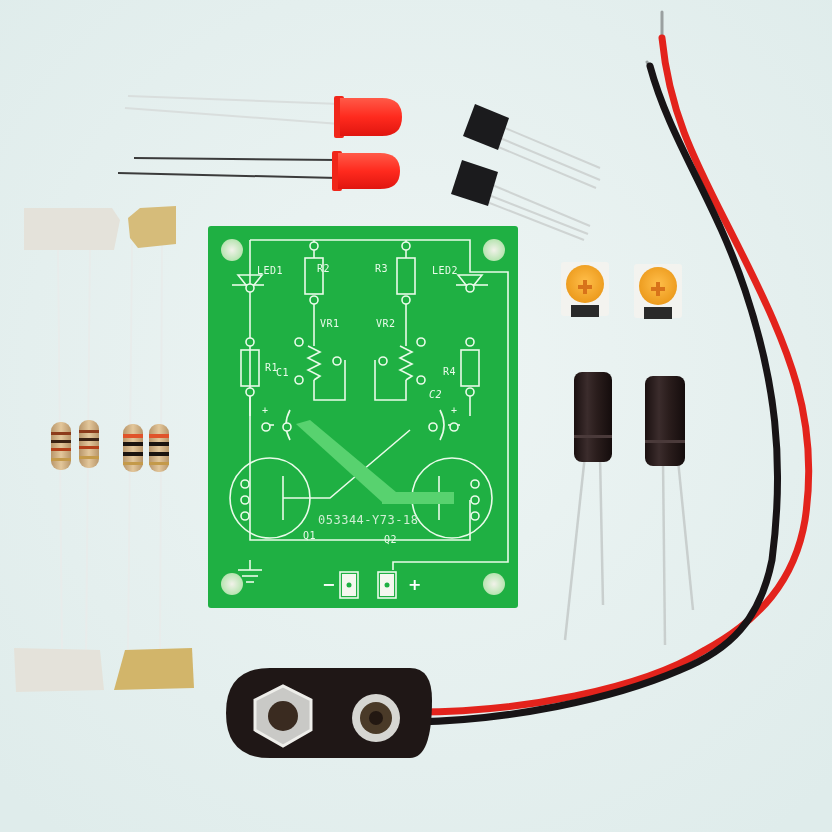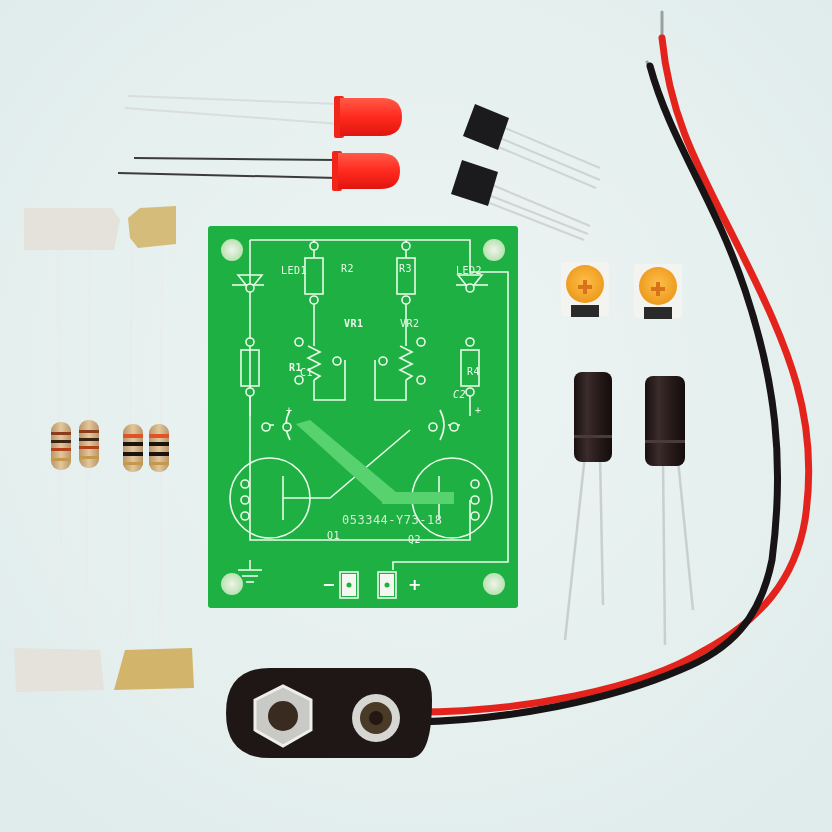--- a/index.html
+++ b/index.html
@@ -1,18 +1,18 @@
 <!DOCTYPE html>
 <html><head>
 <meta charset="utf-8">
 <style>
   html, body { margin: 0; padding: 0; }
   body { width: 832px; height: 832px; overflow: hidden; background: #e6f0ef; position: relative; font-family: "DejaVu Sans Mono", monospace; }
   .scene { position: absolute; left: 0; top: 0; width: 832px; height: 832px; }
-  .pcb-label { position: absolute; color: #e9fbe9; font-size: 10px; font-family: "DejaVu Sans Mono", monospace; letter-spacing: 0.5px; margin-left: 24px; }
+  .pcb-label { position: absolute; color: #e9fbe9; font-size: 10px; font-family: "DejaVu Sans Mono", monospace; letter-spacing: 0.5px; }
   .pcb-serial { font-size: 12px; color: #cfeed3; }
   .pad-sign { position: absolute; color: #ffffff; font-size: 16px; font-family: "DejaVu Sans", sans-serif; font-weight: bold; }
 </style>
 </head>
 <body>
 
 <svg class="scene" viewBox="0 0 832 832" width="832" height="832" xmlns="http://www.w3.org/2000/svg">
   <defs>
     <radialGradient id="bg" cx="50%" cy="45%" r="70%">
       <stop offset="0%" stop-color="#eef5f4"></stop>
@@ -232,23 +232,23 @@
     <circle cx="376" cy="718" r="24" fill="#d6d6d2"></circle>
     <circle cx="376" cy="718" r="16" fill="#4a3a28"></circle>
     <circle cx="376" cy="718" r="7" fill="#231812"></circle>
   </g>
 </svg>
 
 <span class="pcb-label" style="left:257px;top:265px;">LED1</span>
 <span class="pcb-label" style="left:317px;top:263px;">R2</span>
 <span class="pcb-label" style="left:375px;top:263px;">R3</span>
 <span class="pcb-label" style="left:432px;top:265px;">LED2</span>
-<span class="pcb-label" style="left:320px;top:318px;font-weight:bold;">VR1</span>
+<span class="pcb-label" style="left:320px;top:318px;">VR1</span>
 <span class="pcb-label" style="left:376px;top:318px;text-align:right;">VR2</span>
-<span class="pcb-label" style="left:265px;top:362px;font-weight:bold;">R1</span>
+<span class="pcb-label" style="left:265px;top:362px;">R1</span>
 <span class="pcb-label" style="left:443px;top:366px;">R4</span>
 <span class="pcb-label" style="left:276px;top:367px;">C1</span>
 <span class="pcb-label" style="left:429px;top:389px;font-style:italic;">C2</span>
 <span class="pcb-label" style="left:262px;top:405px;">+</span>
 <span class="pcb-label" style="left:451px;top:405px;">+</span>
 <span class="pcb-label pcb-serial" style="left:318px;top:513px;">053344-Y73-18</span>
 <span class="pcb-label" style="left:303px;top:530px;">Q1</span>
 <span class="pcb-label" style="left:384px;top:534px;">Q2</span>
 <span class="pad-sign" style="left:322px;top:575px;">−</span>
 <span class="pad-sign" style="left:408px;top:575px;">+</span>

